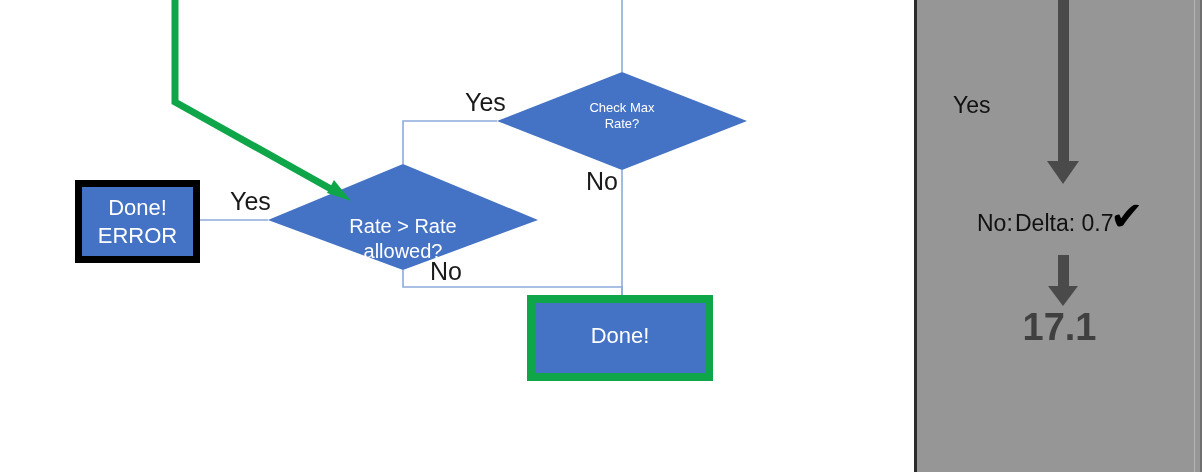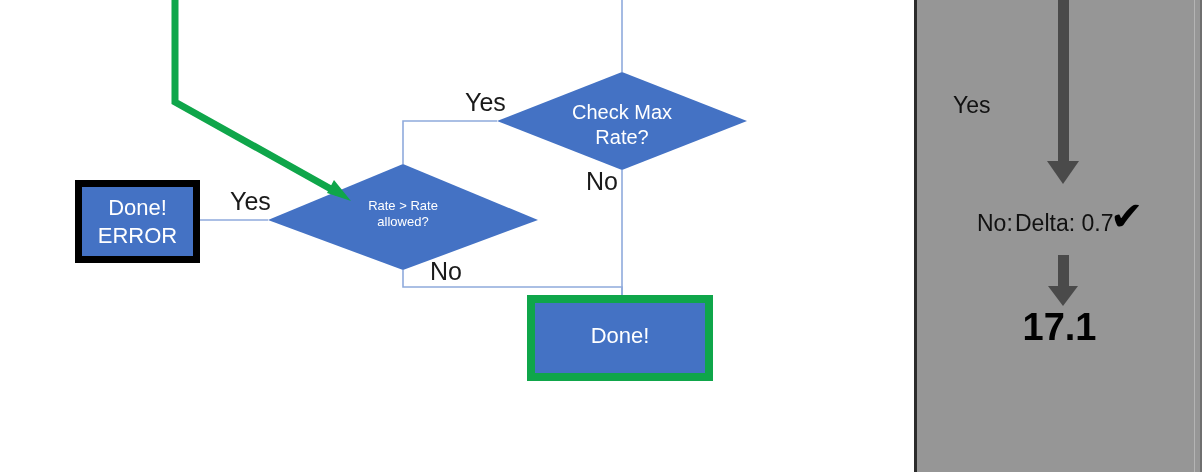--- a/index.html
+++ b/index.html
@@ -50,26 +50,26 @@
     border:8px solid #0FA64A;
     box-sizing:border-box;
   }
   #done-text{
     left:527px;top:322px;width:186px;
     font-size:22px;
   }
 
   
   #rate-diamond-text{
-    left:338px;top:198px;width:130px;
-    font-size:13px;
+    left:338px;top:214px;width:130px;
+    font-size:20px;
   }
   #maxrate-diamond-text{
     left:557px;top:100px;width:130px;
-    font-size:20px;
+    font-size:13px;
   }
 
   
   #label-yes-error{left:230px;top:189px;}
   #label-no-rate{left:430px;top:259px;}
   #label-yes-max{left:465px;top:90px;}
   #label-no-max{left:586px;top:169px;}
 
   
   #panel-divider{
@@ -99,21 +99,21 @@
   #panel-delta{left:98px;top:212px;}
   #panel-check{
     left:193px;top:196px;
     font-size:40px;
     line-height:1;
     color:#000000;
   }
   #panel-value{
     position:absolute;left:0;top:308px;width:285px;
     text-align:center;
-    color:#000000;
+    color:#404040;
     font-size:38px;
     font-weight:bold;
     line-height:1;
     white-space:nowrap;
   }
 </style>
 </head>
 <body>
 
 <div id="stage">

